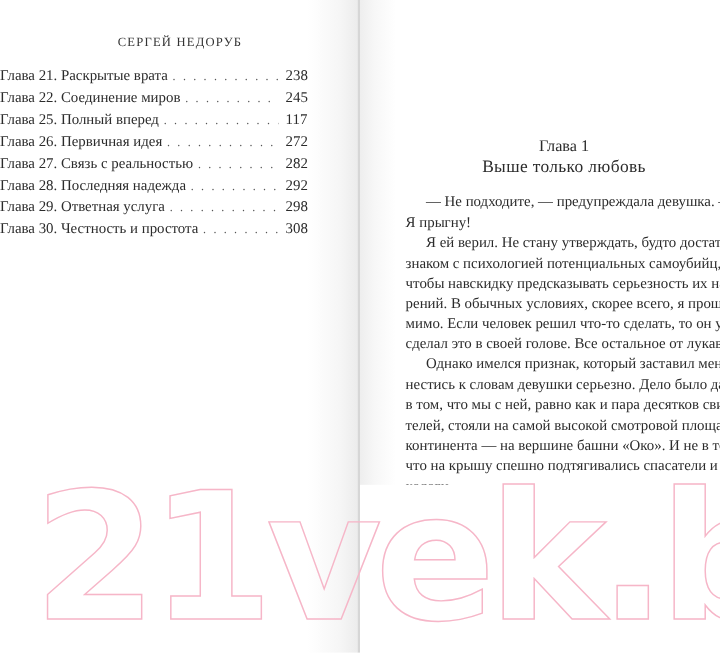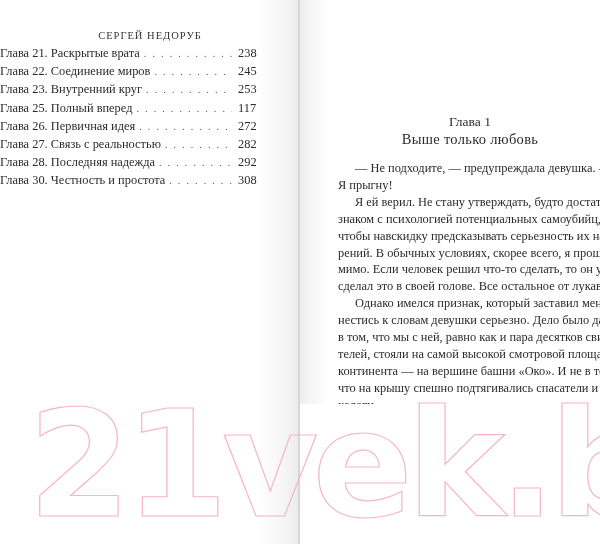--- a/index.html
+++ b/index.html
@@ -44,21 +44,21 @@
       left: 0; top: 30px;
       width: 300px;
       text-align: center;
       font-family: "Liberation Serif", serif;
       font-size: 10.5px;
       letter-spacing: 1px;
       color: #333;
     }
     .toc {
       position: absolute;
-      left: 0; top: 46px;
+      left: 0; top: 56px;
       width: 262px;
       margin: 0; padding: 0;
       list-style: none;
     }
     .toc-row {
       display: flex;
       align-items: baseline;
       height: 18.2px;
       font-family: "Liberation Serif", serif;
       font-size: 12.4px;
@@ -146,43 +146,43 @@
           <span class="toc-title">Глава 21. Раскрытые врата</span>
           <span class="toc-dots"></span>
           <span class="toc-page">238</span>
         </li>
       <li class="toc-row">
           <span class="toc-title">Глава 22. Соединение миров</span>
           <span class="toc-dots"></span>
           <span class="toc-page">245</span>
         </li>
       <li class="toc-row">
-          <span class="toc-title">Глава 23. Внутренний круг</span>
-          <span class="toc-dots"></span>
-          <span class="toc-page">253</span>
-        </li>
-      <li class="toc-row">
           <span class="toc-title">Глава 25. Полный вперед</span>
           <span class="toc-dots"></span>
           <span class="toc-page">117</span>
         </li>
       <li class="toc-row">
           <span class="toc-title">Глава 26. Первичная идея</span>
           <span class="toc-dots"></span>
           <span class="toc-page">272</span>
         </li>
       <li class="toc-row">
           <span class="toc-title">Глава 27. Связь с реальностью</span>
           <span class="toc-dots"></span>
           <span class="toc-page">282</span>
         </li>
       <li class="toc-row">
           <span class="toc-title">Глава 28. Последняя надежда</span>
           <span class="toc-dots"></span>
           <span class="toc-page">292</span>
+        </li>
+      <li class="toc-row">
+          <span class="toc-title">Глава 29. Ответная услуга</span>
+          <span class="toc-dots"></span>
+          <span class="toc-page">298</span>
         </li>
       <li class="toc-row">
           <span class="toc-title">Глава 30. Честность и простота</span>
           <span class="toc-dots"></span>
           <span class="toc-page">308</span>
         </li>
     </ul>
   </div>
 
   <div class="gutter-line"></div>

